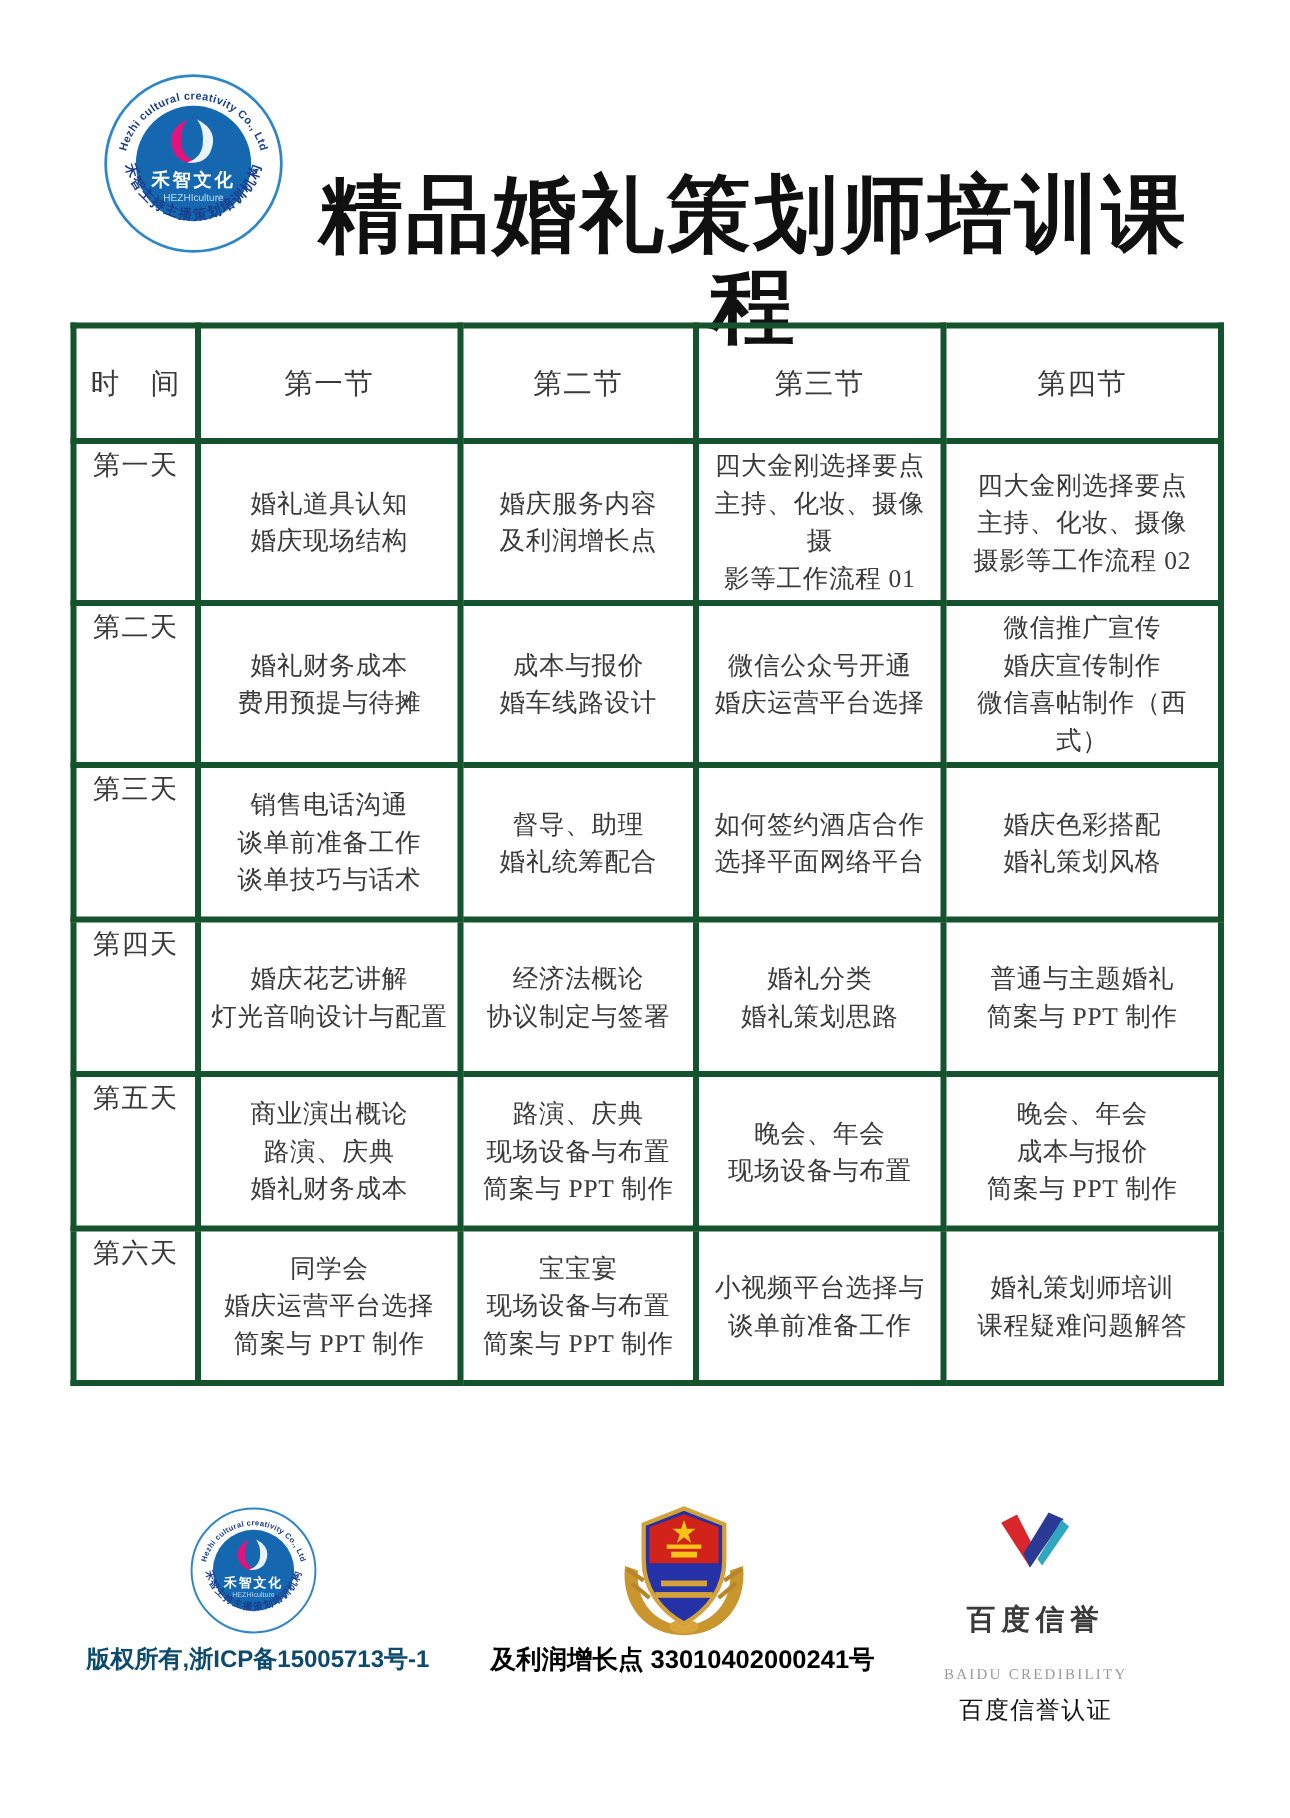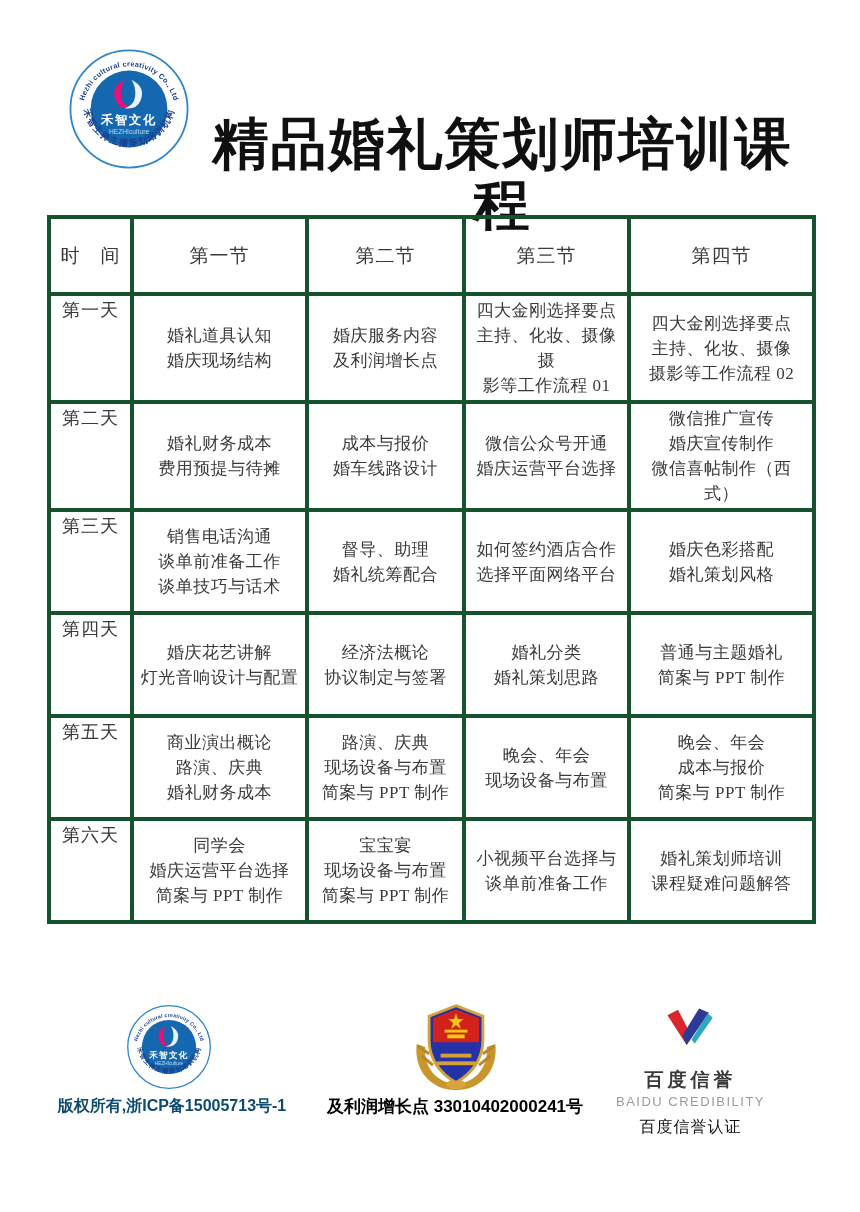--- a/index.html
+++ b/index.html
@@ -31,21 +31,21 @@
              font-family:"Liberation Sans","DejaVu Sans",sans-serif;
              font-size:16px;font-weight:600;color:#0c4a6e;}
   .police-badge{position:absolute;left:408px;top:998px;width:96px;height:96px;}
   .police-beian{position:absolute;left:325px;top:1095px;width:260px;text-align:center;
                 font-family:"Liberation Sans","DejaVu Sans",sans-serif;
                 font-size:17px;font-weight:800;color:#000;}
   .baidu-block{position:absolute;left:613px;top:1004px;width:155px;text-align:center;
                font-family:"Liberation Sans","DejaVu Sans",sans-serif;}
   .baidu-v{width:62px;height:46px;display:block;margin:0 auto;}
   .baidu-cn{font-size:19px;font-weight:600;color:#3a3a3a;letter-spacing:4px;margin-top:17px;}
-  .baidu-en{font-size:13px;color:#9a9a9a;letter-spacing:1.5px;margin-top:1px;}
+  .baidu-en{font-size:10px;color:#9a9a9a;letter-spacing:1.5px;margin-top:18px;font-family:Liberation Serif, serif;}
   .baidu-cert{font-size:16px;font-weight:400;color:#111;margin-top:8px;letter-spacing:1px;}
   .hidden-defs{position:absolute;width:0;height:0;overflow:hidden;}
 </style>
 </head>
 <body>
 
 <div class="page">
 
   <svg class="hidden-defs" aria-hidden="true">
     <defs>

